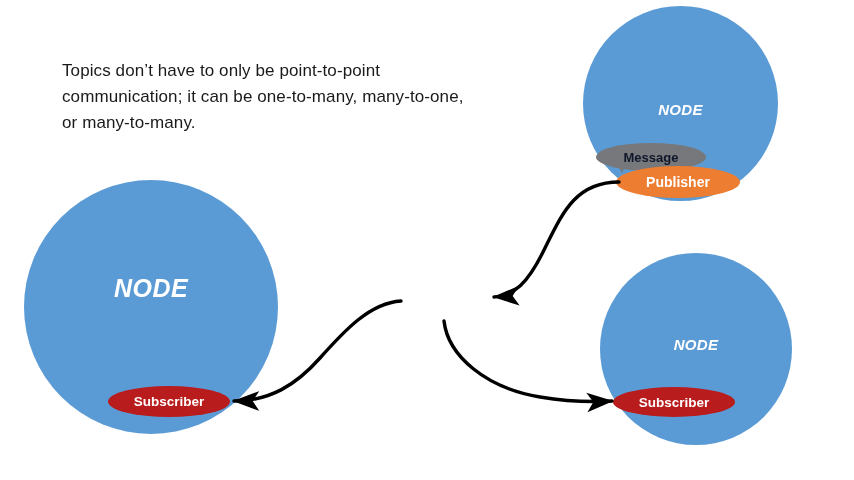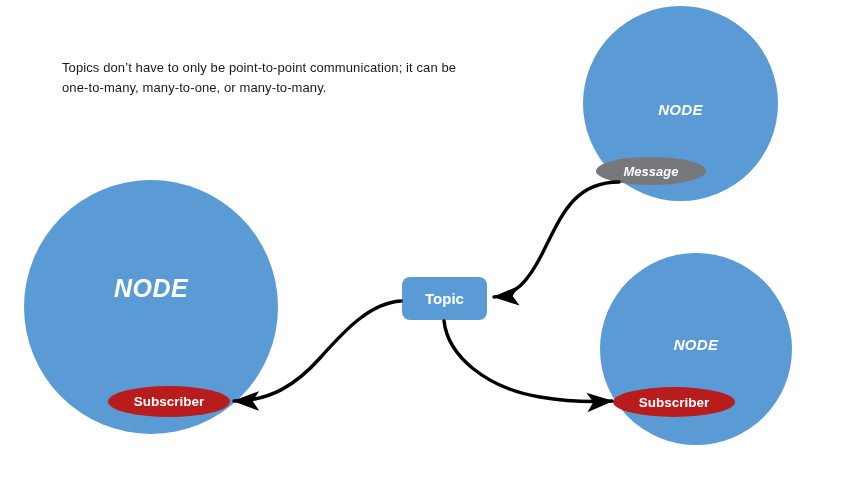--- a/index.html
+++ b/index.html
@@ -15,21 +15,21 @@
     overflow: hidden;
     font-family: "Liberation Sans", sans-serif;
   }
 
   
   .caption {
     position: absolute;
     left: 62px;
     top: 58px;
     width: 420px;
-    font-size: 13px;
+    font-size: 17px;
     line-height: 1.52;
     color: #1a1a1a;
     font-family: "Liberation Sans", sans-serif;
     letter-spacing: 0.1px;
   }
 
   
   .node {
     position: absolute;
     border-radius: 50%;
@@ -124,34 +124,33 @@
   #message-wrap {
     position: absolute;
     left: 596px;
     top: 139px;
     width: 110px;
     height: 38px;
   }
   #message-bubble {
     position: absolute;
     left: 0;
-    top: 18px;
+    top: 4px;
     width: 110px;
     height: 28px;
     border-radius: 50%;
     background: #77787b;
     display: flex;
     align-items: center;
     justify-content: center;
-    color: #ffffff;
+    color: #0f172a;
     font-weight: bold;
     font-size: 13px;
     font-family: "Liberation Sans", sans-serif;
     white-space: nowrap;
-    font-style: italic;
   }
   #message-tail {
     position: absolute;
     left: 20px;
     top: 20px;
     width: 0;
     height: 0;
     border-left: 5px solid transparent;
     border-right: 9px solid transparent;
     border-top: 14px solid #77787b;
@@ -198,27 +197,27 @@
   </div>
   <div class="pill green" id="sub-left">Subscriber</div>
 
   <div class="node" id="node-top-right">
     <div class="node-label">NODE</div>
   </div>
   <div id="message-wrap">
     <div id="message-tail"></div>
     <div id="message-bubble">Message</div>
   </div>
+  <div class="pill orange" id="publisher">Publisher</div>
 
   <div class="node" id="node-bottom-right">
     <div class="node-label">NODE</div>
   </div>
   <div class="pill green" id="sub-right">Subscriber</div>
 
-  <div id="topic-box">Topic</div>
 
   <svg id="arrows" viewBox="0 0 854 480">
     <defs>
       <marker id="ah" markerWidth="9" markerHeight="9" refX="7.4" refY="3.1" orient="auto" markerUnits="strokeWidth">
         <path d="M0,0.2 L7.8,3.1 L0,6 L1.9,3.1 Z" fill="#000000"></path>
       </marker>
     </defs>
 
     <path d="M 619,182 C 575,182 562,214 544,250 C 528,283 514,296 494,297" fill="none" stroke="#000000" stroke-width="3.4" stroke-linecap="round" marker-end="url(#ah)"></path>
 

